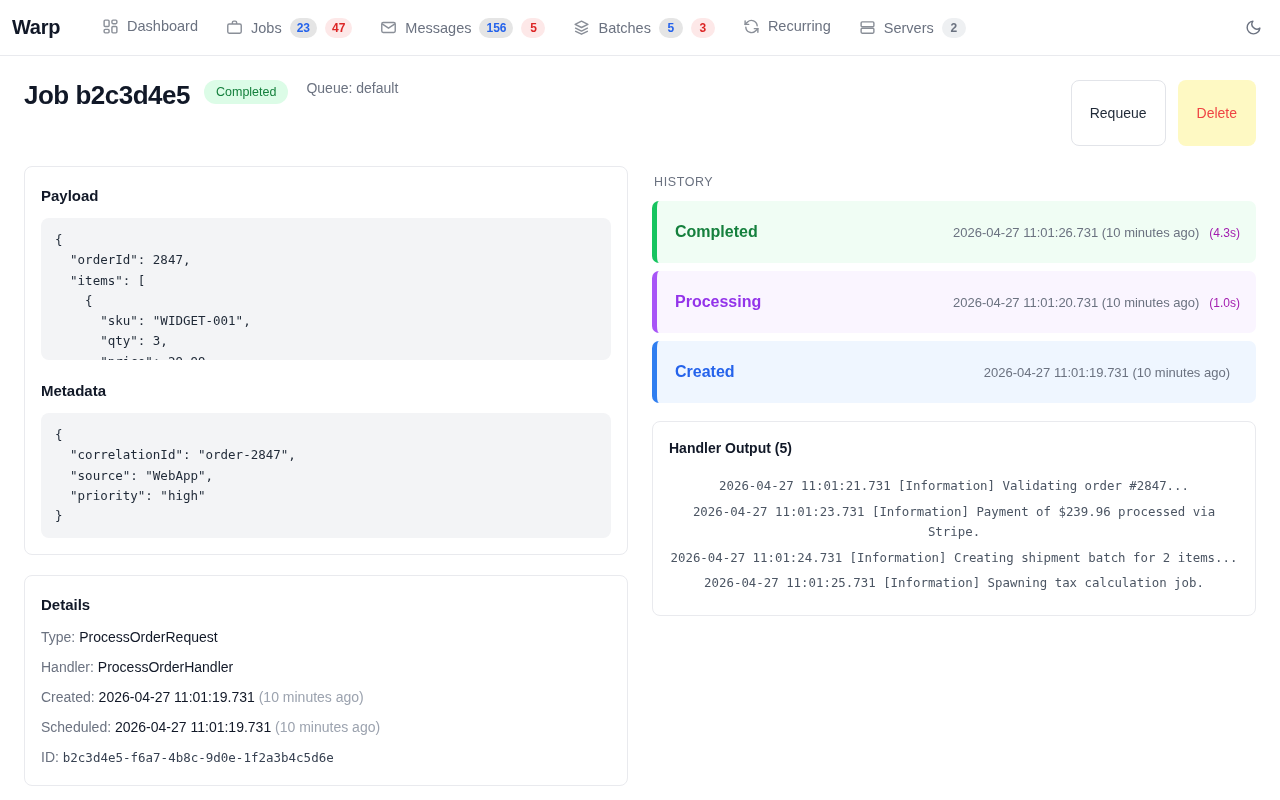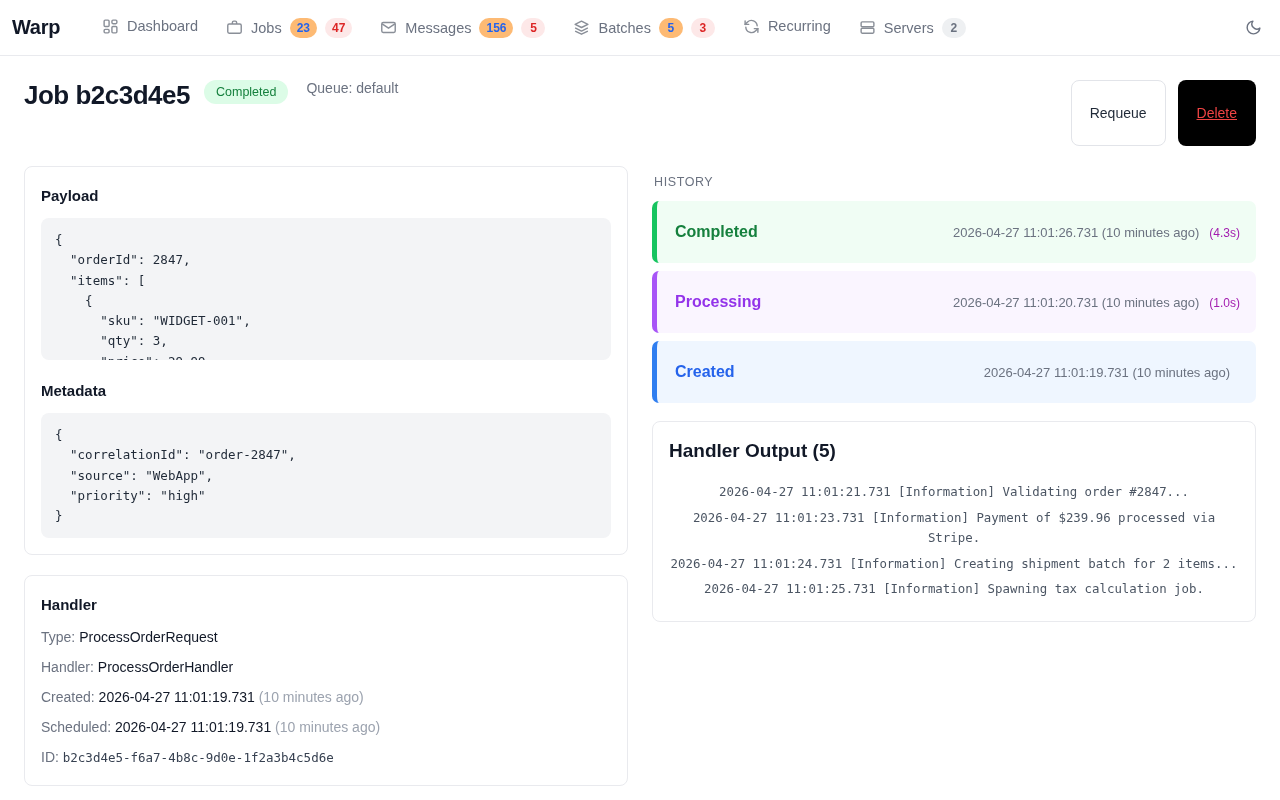--- a/index.html
+++ b/index.html
@@ -44,21 +44,21 @@
     align-items: center;
     justify-content: center;
     min-width: 24px;
     height: 20px;
     padding: 0 7px;
     border-radius: 10px;
     font-size: 12px;
     font-weight: bold;
     line-height: 1;
   }
-  .badge-blue { background: #fdba74; color: #2563eb; }
+  .badge-blue { background: #e5e5e5; color: #2563eb; }
   .badge-red  { background: #fde8e8; color: #dc2626; }
   .badge-gray { background: #eef0f2; color: #6b7280; }
   .theme-toggle {
     width: 30px; height: 30px;
     display: flex; align-items: center; justify-content: center;
     cursor: pointer; color: #6b7280;
     margin-left: auto;
   }
   .theme-toggle svg { width: 17px; height: 17px; display: block; }
 
@@ -92,21 +92,21 @@
   .btn {
     font-family: "Liberation Sans", sans-serif;
     font-size: 14px;
     padding: 24px 18px;
     border-radius: 8px;
     cursor: pointer;
     border: 1px solid transparent;
     background: none;
   }
   .btn-outline { border-color: #e2e4e9; background: #ffffff; color: #1f2937; }
-  .btn-danger  { background: #000000; color: #ef4444; text-decoration: underline; }
+  .btn-danger  { background: #fef9c3; color: #ef4444; }
 
   
   .content {
     display: flex;
     gap: 24px;
     padding: 0 24px;
     align-items: flex-start;
   }
   .col-left  { width: 604px; flex: none; }
   .col-right { width: 604px; flex: none; }
@@ -179,21 +179,21 @@
 
   .hist-completed  { background: #f0fdf4; border-left-color: #16c45f; }
   .hist-completed .history-state { color: #15803d; }
   .hist-processing { background: #faf5ff; border-left-color: #a855f7; }
   .hist-processing .history-state { color: #9333ea; }
   .hist-created    { background: #eff6ff; border-left-color: #2f7ef0; }
   .hist-created .history-state { color: #2563eb; }
 
   
   .output-card { margin-top: 18px; padding: 18px 16px 16px 16px; }
-  .output-title { font-size: 19px; font-weight: bold; color: #111827; margin-bottom: 20px; }
+  .output-title { font-size: 14px; font-weight: bold; color: #111827; margin-bottom: 20px; }
   .log-line {
     font-family: "DejaVu Sans Mono", monospace;
     font-size: 12.4px;
     line-height: 1.6;
     color: #4b5563;
     text-align: center;
     margin-bottom: 6px;
   }
 </style>
 </head>
@@ -314,21 +314,21 @@
     {</div>
       <div class="card-title" style="margin-top:22px;">Metadata</div>
       <div class="codeblock">{
   "correlationId": "order-2847",
   "source": "WebApp",
   "priority": "high"
 }</div>
     </div>
 
     <div class="card">
-      <div class="card-title">Handler</div>
+      <div class="card-title">Details</div>
       <div class="detail-rows">
         <div class="detail-row">
           <span class="detail-key">Type:</span>
           <span class="detail-val">ProcessOrderRequest</span>
         </div>
         <div class="detail-row">
           <span class="detail-key">Handler:</span>
           <span class="detail-val">ProcessOrderHandler</span>
         </div>
         <div class="detail-row">

